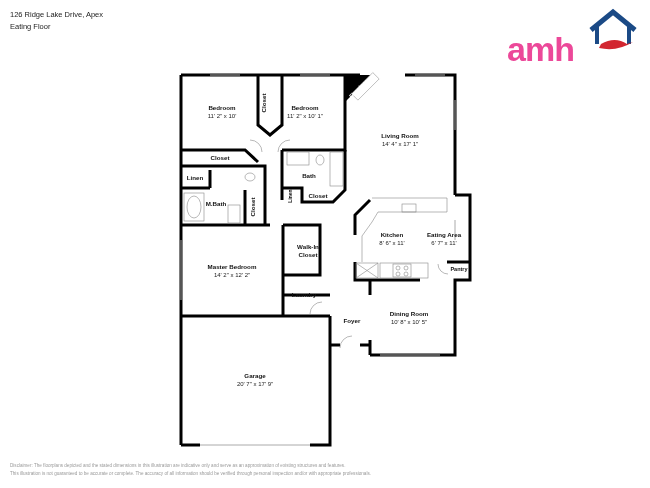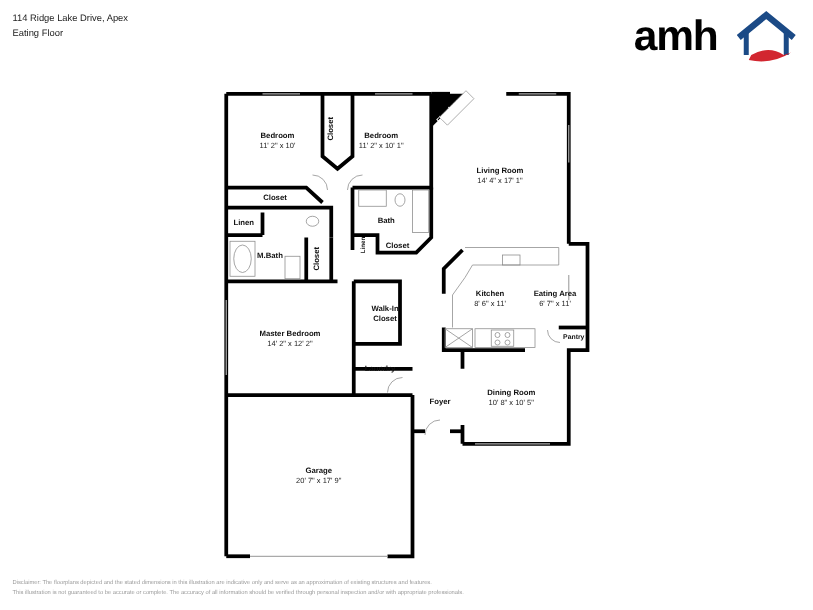--- a/index.html
+++ b/index.html
@@ -1,28 +1,28 @@
 <!DOCTYPE html>
 <html><head>
 <meta charset="utf-8">
 <style>
   html, body { margin:0; padding:0; background:#ffffff; }
   body { width:650px; height:488px; position:relative; overflow:hidden; font-family:"Liberation Sans", sans-serif; }
   .hdr { position:absolute; left:10px; font-size:7.5px; color:#222; }
   .logo { position:absolute; left:505px; top:8px; width:135px; height:45px; }
-  .logo-text { position:absolute; left:2px; top:4px; font-family:"Liberation Sans", sans-serif; font-weight:bold; font-size:34px; color:#000000; letter-spacing:-1px; line-height:34px; }
+  .logo-text { position:absolute; left:2px; top:24px; font-family:"Liberation Sans", sans-serif; font-weight:bold; font-size:34px; color:#ec4899; letter-spacing:-1px; line-height:34px; }
   svg.plan { position:absolute; left:0; top:0; }
   .lbl { font-family:"Liberation Sans", sans-serif; font-size:6.2px; fill:#111; font-weight:bold; }
   .dim { font-family:"Liberation Sans", sans-serif; font-size:6px; fill:#222; }
   .disc { position:absolute; left:10px; font-size:4.6px; color:#9a9a9a; white-space:nowrap; }
 </style>
 </head>
 <body>
 
-<div class="hdr" style="top:10px;">114 Ridge Lake Drive, Apex</div>
+<div class="hdr" style="top:10px;">126 Ridge Lake Drive, Apex</div>
 <div class="hdr" style="top:22px;">Eating Floor</div>
 
 <div class="logo">
   <span class="logo-text">amh</span>
   <svg width="135" height="45" style="position:absolute;left:0;top:0">
     <polyline points="86,22 108,4 130,22" fill="none" stroke="#1b4a86" stroke-width="5"></polyline>
     <polyline points="92,18 92,36" stroke="#1b4a86" stroke-width="4" fill="none"></polyline>
     <polyline points="124,18 124,36" stroke="#1b4a86" stroke-width="4" fill="none"></polyline>
     <path d="M96,36 Q110,28 122,36 L128,34 Q112,44 94,40 Z" fill="#d22630"></path>
   </svg>

